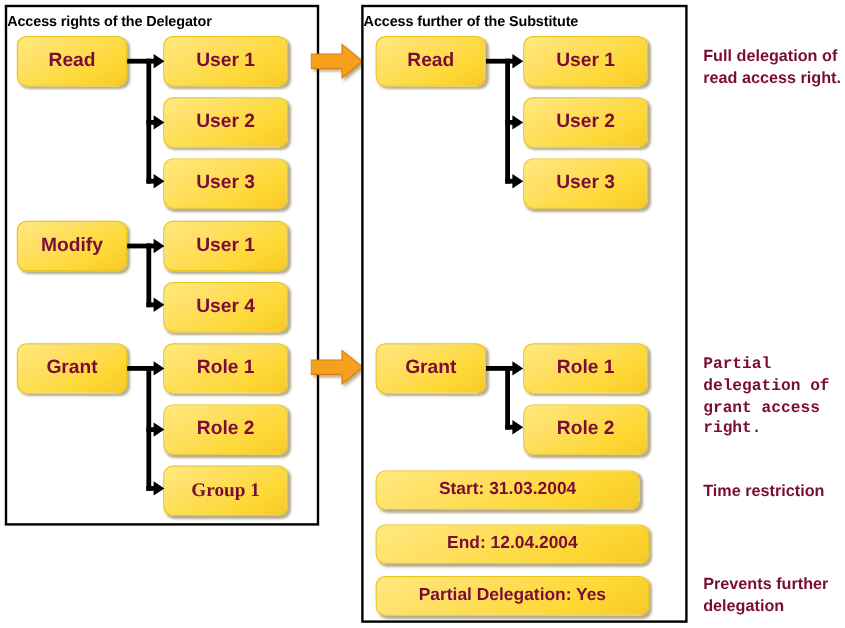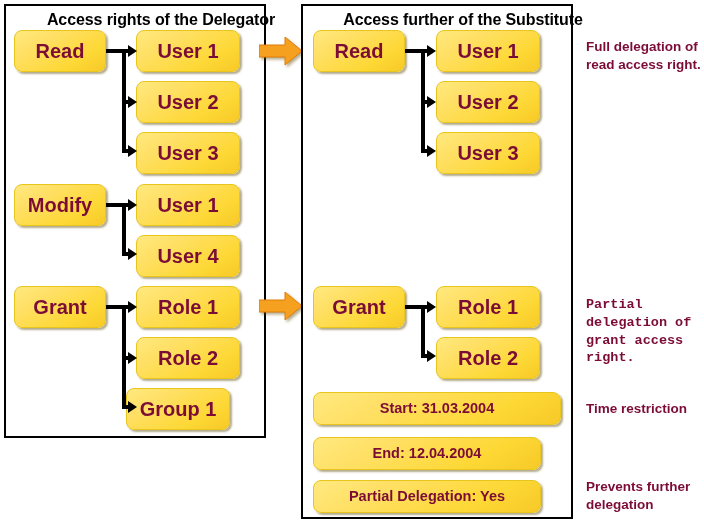--- a/index.html
+++ b/index.html
@@ -23,39 +23,37 @@
     box-sizing: border-box;
   }
   #panel-delegator { left: 4px;  top: 4px; width: 262px; height: 434px; }
   #panel-substitute { left: 301px; top: 4px; width: 272px; height: 515px; }
 
   .panel-title {
     position: absolute;
     top: 5px;
     left: 0;
     width: 100%;
-    text-align: center;
-    font-size: 16px;
+    font-size: 12px;
     font-weight: bold;
     color: #000000;
     letter-spacing: -0.1px;
-    padding-left: 26px;
   }
 
   
   .ybox {
     position: absolute;
     box-sizing: border-box;
     border-radius: 8px;
     background: linear-gradient(150deg, #ffe97f 0%, #ffe066 28%, #fdd835 72%, #f7c927 100%);
     border: 1px solid #e8c51d;
     box-shadow: 2px 2px 2px rgba(90, 70, 0, 0.45);
     color: #7b0c36;
     font-weight: bold;
-    font-size: 20px;
+    font-size: 16px;
     display: flex;
     align-items: center;
     justify-content: center;
     text-shadow: 0 0 0 rgba(0,0,0,0);
     line-height: 1;
   }
   .ybox.wide { font-size: 14.5px; }
 
   
   .conn {
@@ -120,21 +118,21 @@
 <div class="conn conn-h" style="left:106px; top:203px; width:20px;"></div>
 <div class="conn conn-v" style="left:122px; top:203px; height:53px;"></div>
 <div class="conn conn-h" style="left:122px; top:203px; width:8px;"></div>
 <div class="conn conn-h" style="left:122px; top:252px; width:8px;"></div>
 <div class="arrowhead" style="left:128px; top:199px;"></div>
 <div class="arrowhead" style="left:128px; top:248px;"></div>
 
 <div class="ybox" style="left:14px; top:286px; width:92px; height:42px;">Grant</div>
 <div class="ybox" style="left:136px; top:286px; width:104px; height:42px;">Role 1</div>
 <div class="ybox" style="left:136px; top:337px; width:104px; height:42px;">Role 2</div>
-<div class="ybox" style="left:126px; top:388px; width:104px; height:42px;">Group 1</div>
+<div class="ybox" style="left:136px; top:388px; width:104px; height:42px;font-family:Liberation Serif, serif;">Group 1</div>
 
 <div class="conn conn-h" style="left:106px; top:305px; width:20px;"></div>
 <div class="conn conn-v" style="left:122px; top:305px; height:104px;"></div>
 <div class="conn conn-h" style="left:122px; top:305px; width:8px;"></div>
 <div class="conn conn-h" style="left:122px; top:356px; width:8px;"></div>
 <div class="conn conn-h" style="left:122px; top:405px; width:8px;"></div>
 <div class="arrowhead" style="left:128px; top:301px;"></div>
 <div class="arrowhead" style="left:128px; top:352px;"></div>
 <div class="arrowhead" style="left:128px; top:401px;"></div>
 
@@ -171,20 +169,20 @@
 <div class="ybox" style="left:436px; top:286px; width:104px; height:42px;">Role 1</div>
 <div class="ybox" style="left:436px; top:337px; width:104px; height:42px;">Role 2</div>
 
 <div class="conn conn-h" style="left:405px; top:305px; width:20px;"></div>
 <div class="conn conn-v" style="left:421px; top:305px; height:53px;"></div>
 <div class="conn conn-h" style="left:421px; top:305px; width:8px;"></div>
 <div class="conn conn-h" style="left:421px; top:354px; width:8px;"></div>
 <div class="arrowhead" style="left:427px; top:301px;"></div>
 <div class="arrowhead" style="left:427px; top:350px;"></div>
 
-<div class="ybox wide" style="left:313px; top:392px; width:248px; height:33px;">Start: 31.03.2004</div>
+<div class="ybox wide" style="left:313px; top:392px; width:220px; height:33px;">Start: 31.03.2004</div>
 <div class="ybox wide" style="left:313px; top:437px; width:228px; height:33px;">End: 12.04.2004</div>
 <div class="ybox wide" style="left:313px; top:480px; width:228px; height:33px;">Partial Delegation: Yes</div>
 
 <div class="note" style="left:562px; top:38px;">Full delegation of read access right.</div>
 <div class="note" style="left:562px; top:296px;font-family:Liberation Mono, monospace;">Partial delegation of grant access right.</div>
 <div class="note" style="left:562px; top:400px;">Time restriction</div>
 <div class="note" style="left:562px; top:478px;">Prevents further delegation</div>
 
 </body></html>

